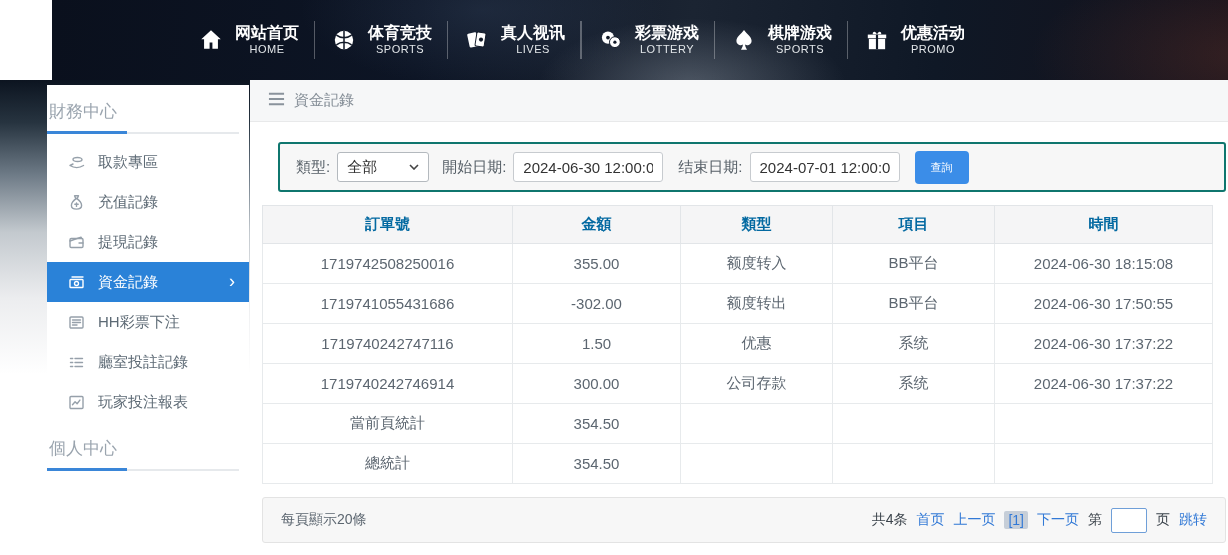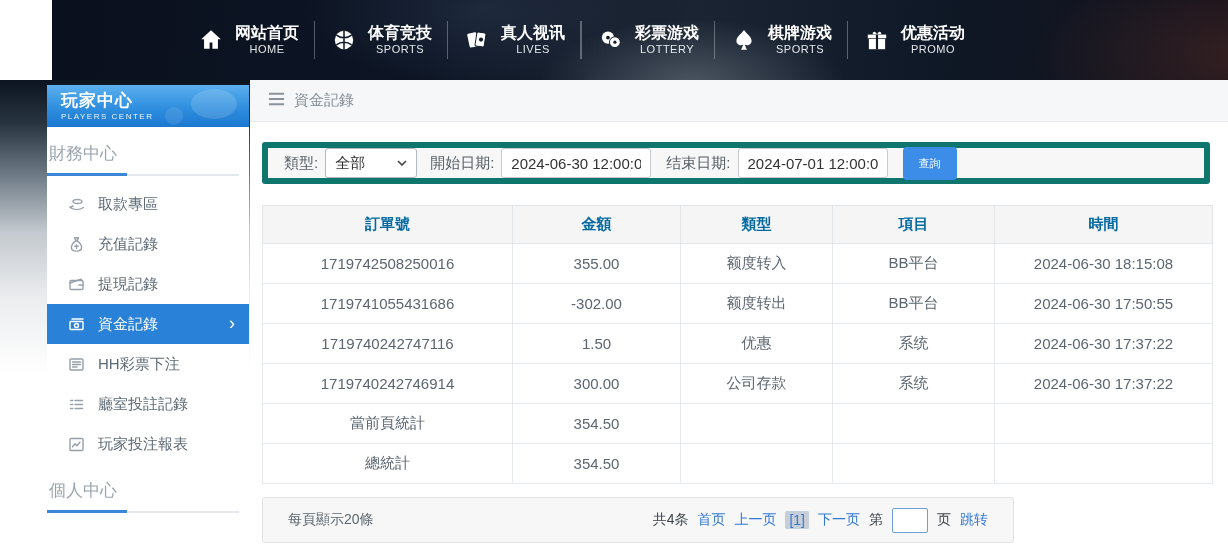--- a/index.html
+++ b/index.html
@@ -49,42 +49,42 @@
   .sb-item.active { background:#2a82d8; color:#fff; }
   .sb-item.active .sb-ico svg { stroke:#fff; }
   .sb-chevron { position:absolute; right:14px; top:50%; transform:translateY(-54%); color:#fff; font-size:18px; }
 
   
   .content { position:absolute; left:250px; top:80px; width:978px; height:475px; background:#fff; }
   .breadcrumb { height:42px; background:#f6f7f8; border-bottom:1px solid #e8e9ea;
     display:flex; align-items:center; padding-left:18px; gap:9px; color:#848d96; font-size:15px; }
   .hamburger svg { width:17px; height:14px; stroke:#8a939c; stroke-width:2; }
 
-  .filterbar { position:absolute; left:12px; top:62px; width:948px; height:42px; background:#f7f7f7;
-    border:6px solid #0f766e; border-radius:3px; display:flex; align-items:center; padding-left:16px; gap:7px; }
+  .filterbar { position:absolute; left:28px; top:62px; width:948px; height:50px; background:#f7f7f7;
+    border:2px solid #0f766e; border-radius:3px; display:flex; align-items:center; padding-left:16px; gap:7px; }
   .flabel { color:#555e66; font-size:15px; white-space:nowrap; }
   .select-box { width:92px; height:30px; border:1px solid #b4b9be; border-radius:3px; background:#fff;
     display:flex; align-items:center; justify-content:space-between; padding:0 9px; color:#333; font-size:15px; cursor:pointer; margin-right:6px; }
   .select-box svg { width:10px; height:6px; stroke:#444; stroke-width:1.6; fill:none; }
   .date-input { width:150px; height:30px; border:1px solid #c7cbcf; border-radius:3px; background:#fff;
     color:#333; font-size:15px; padding:0 9px; font-family:"Liberation Sans", sans-serif; margin-right:8px; }
   .search-btn { width:54px; height:33px; background:#3b8de8; color:#fff; border:none; border-radius:4px;
     font-size:11px; cursor:pointer; font-family:"Liberation Sans", sans-serif; }
 
   table.records { position:absolute; left:12px; top:125px; width:950px; border-collapse:collapse; table-layout:fixed; }
   table.records th { height:38px; background:#f5f5f6; border:1px solid #e2e5e8; color:#0369a1;
     font-size:15px; font-weight:bold; text-align:center; }
   table.records td { height:40px; border:1px solid #e7eaec; color:#5c6670; font-size:15px; text-align:center;
     background:#fff; white-space:nowrap; overflow:hidden; }
   .col-order { width:250px; } .col-amount { width:168px; } .col-type { width:152px; }
   .col-item  { width:162px; } .col-time   { width:218px; }
 
-  .pager { position:absolute; left:12px; top:417px; width:752px; height:46px; background:#f7f7f7;
+  .pager { position:absolute; left:12px; top:417px; width:964px; height:46px; background:#f7f7f7;
     border:1px solid #e3e3e3; border-radius:3px; display:flex; align-items:center; justify-content:space-between;
-    padding:0 25px; font-size:14px; color:#5c6670; }
+    padding:0 18px; font-size:14px; color:#5c6670; }
   .pager-right { display:flex; align-items:center; gap:9px; }
   .pg-link { color:#3279d6; cursor:pointer; }
   .pg-current { color:#3279d6; background:#c6ced8; padding:1px 4px; border-radius:2px; cursor:default; }
   .pg-total { color:#3b434b; }
   .pg-label { color:#3b434b; }
   .jump-input { width:36px; height:25px; border:1px solid #6f9fd8; border-radius:2px; background:#fff;
     font-size:14px; text-align:center; font-family:"Liberation Sans", sans-serif; }
 </style>
 </head>
 <body>
@@ -182,26 +182,20 @@
           <span class="nav-en">PROMO</span>
         </span>
       </div>
 
     </div>
   </div>
 
   <div class="left-bg"></div>
 
   <div class="sidebar">
-    <div class="sb-header">
-      <div class="sb-deco1"></div>
-      <div class="sb-deco2"></div>
-      <div class="sb-title">玩家中心</div>
-      <div class="sb-sub">PLAYERS CENTER</div>
-    </div>
 
     <div class="sb-section">財務中心</div>
 
     <div class="sb-menu">
       <div class="sb-item">
         <span class="sb-ico">
           <svg viewBox="0 0 17 17">
               <ellipse cx="9.5" cy="5.5" rx="4.5" ry="2"></ellipse>
               <path d="M2 11.5c4 2.6 9.5 2.6 13.5 0M2 11.5l3-1.5"></path>
             </svg>

